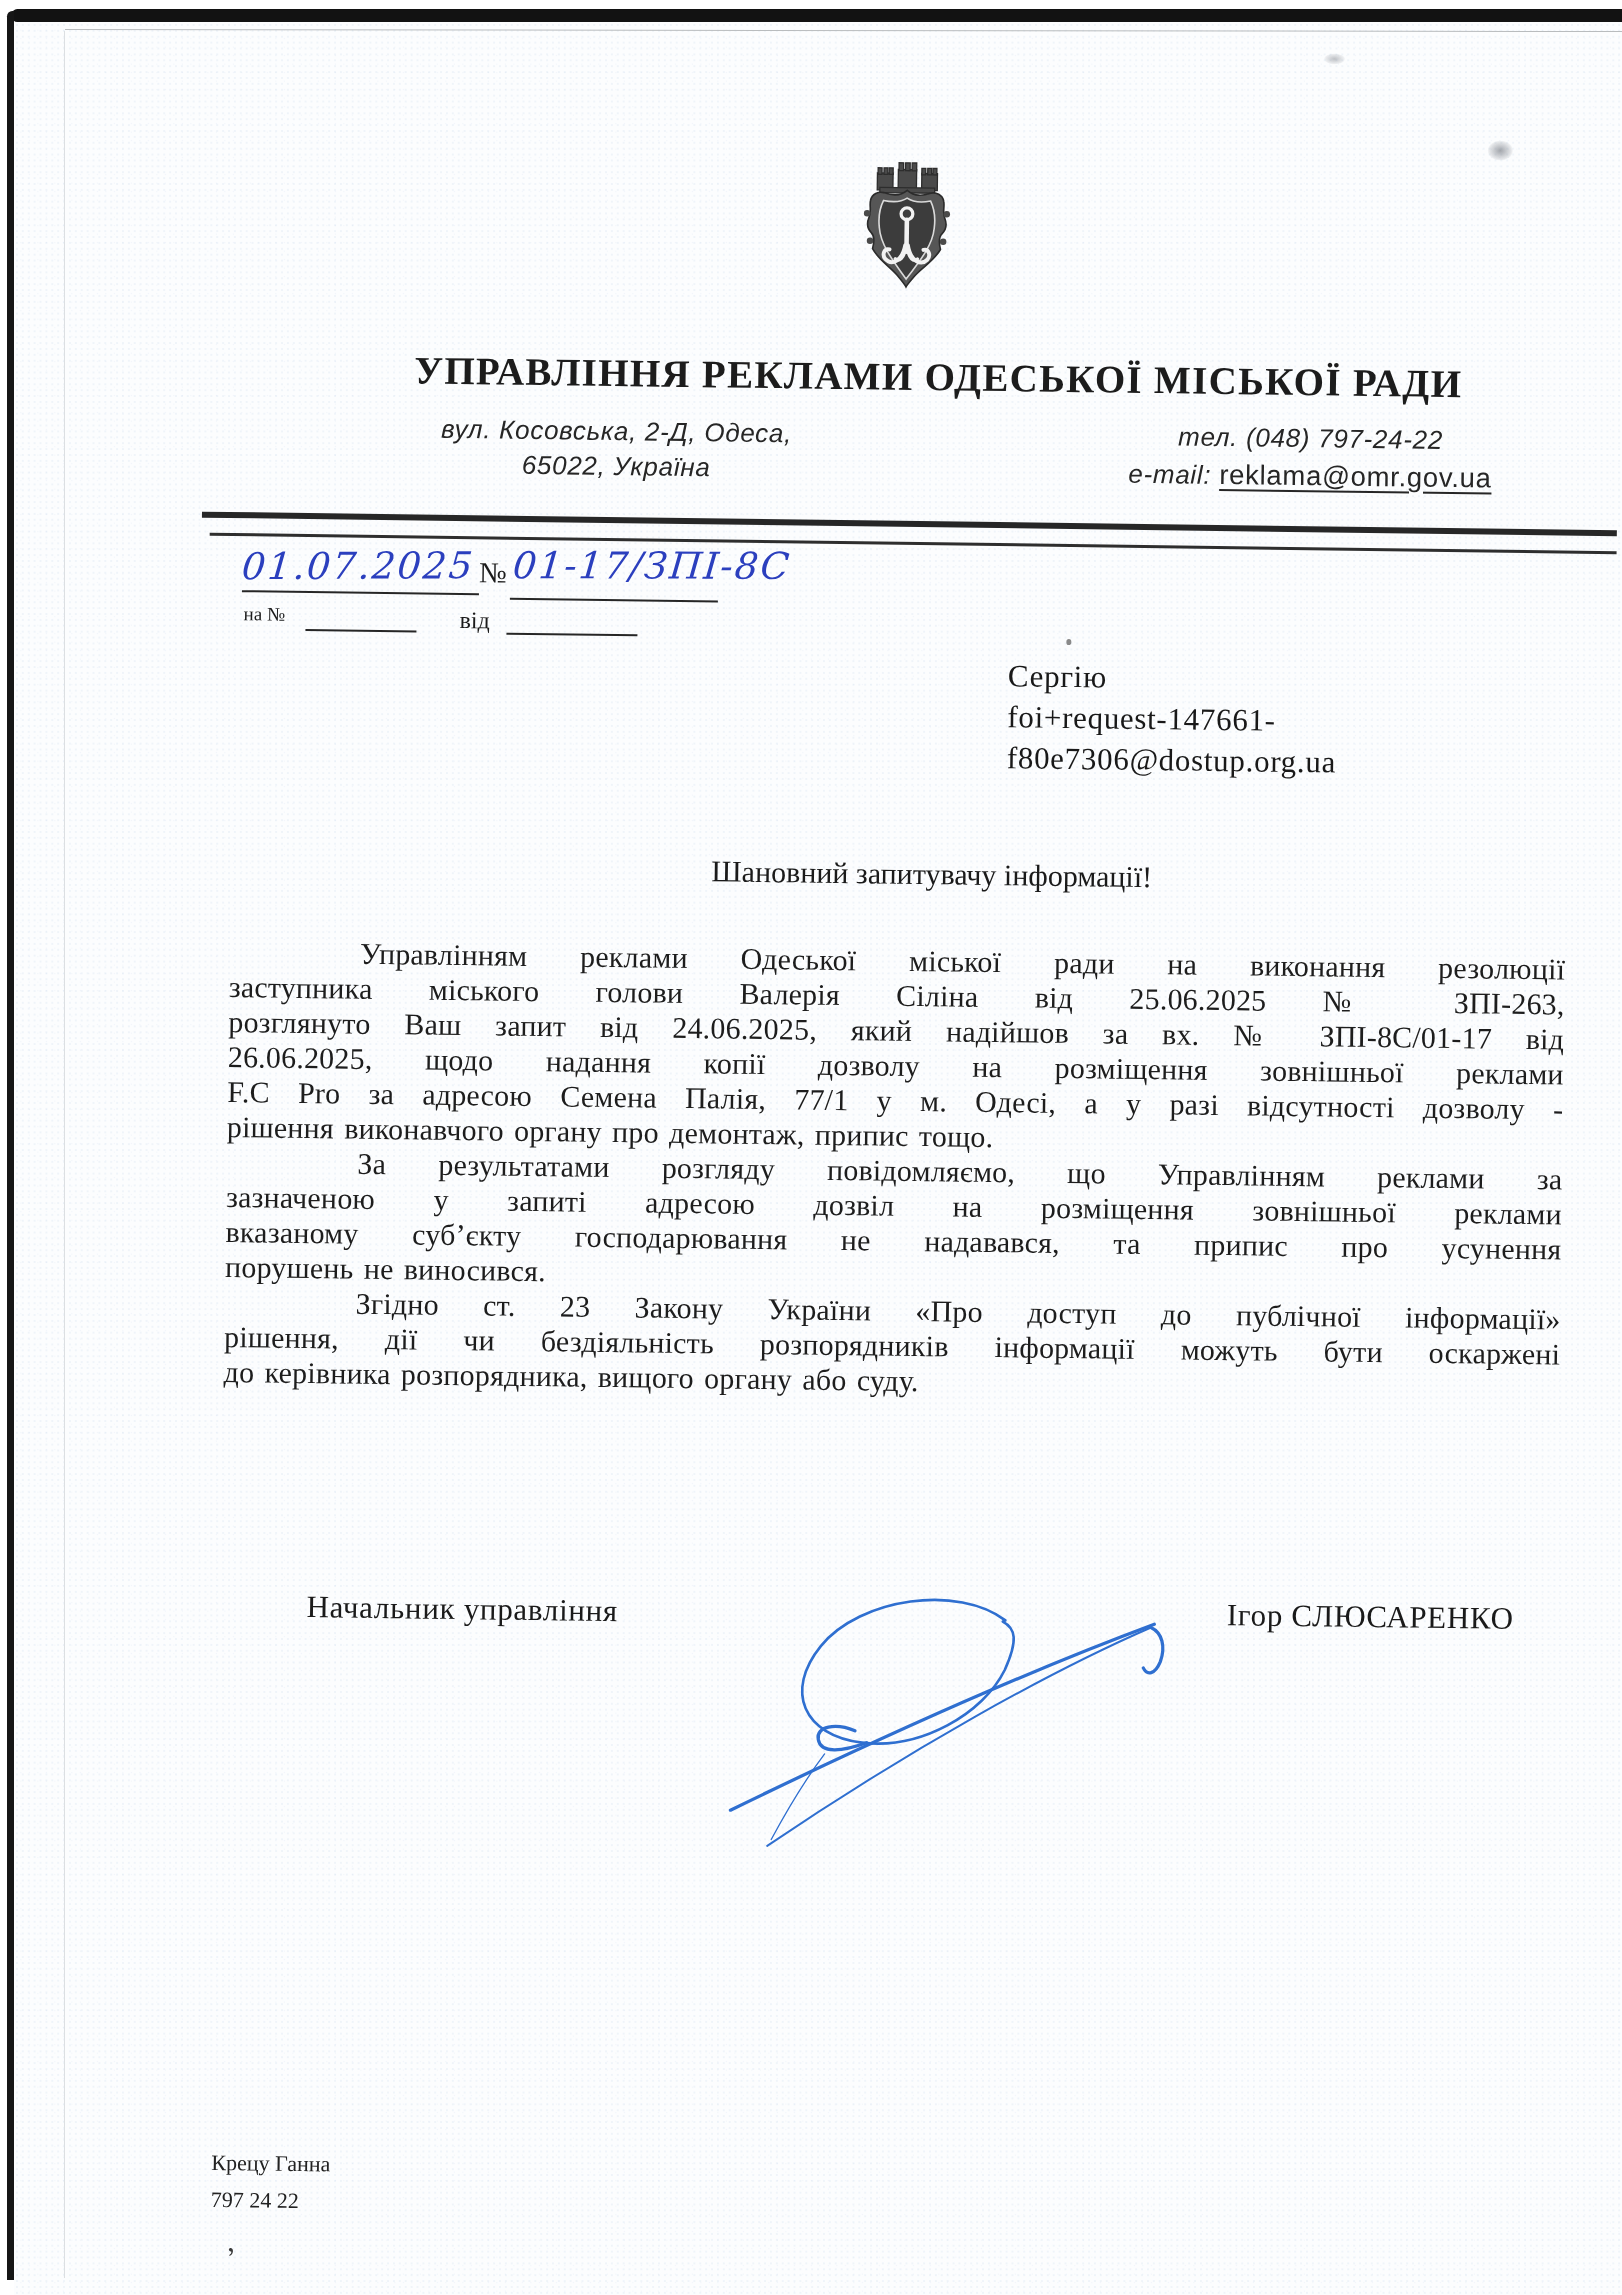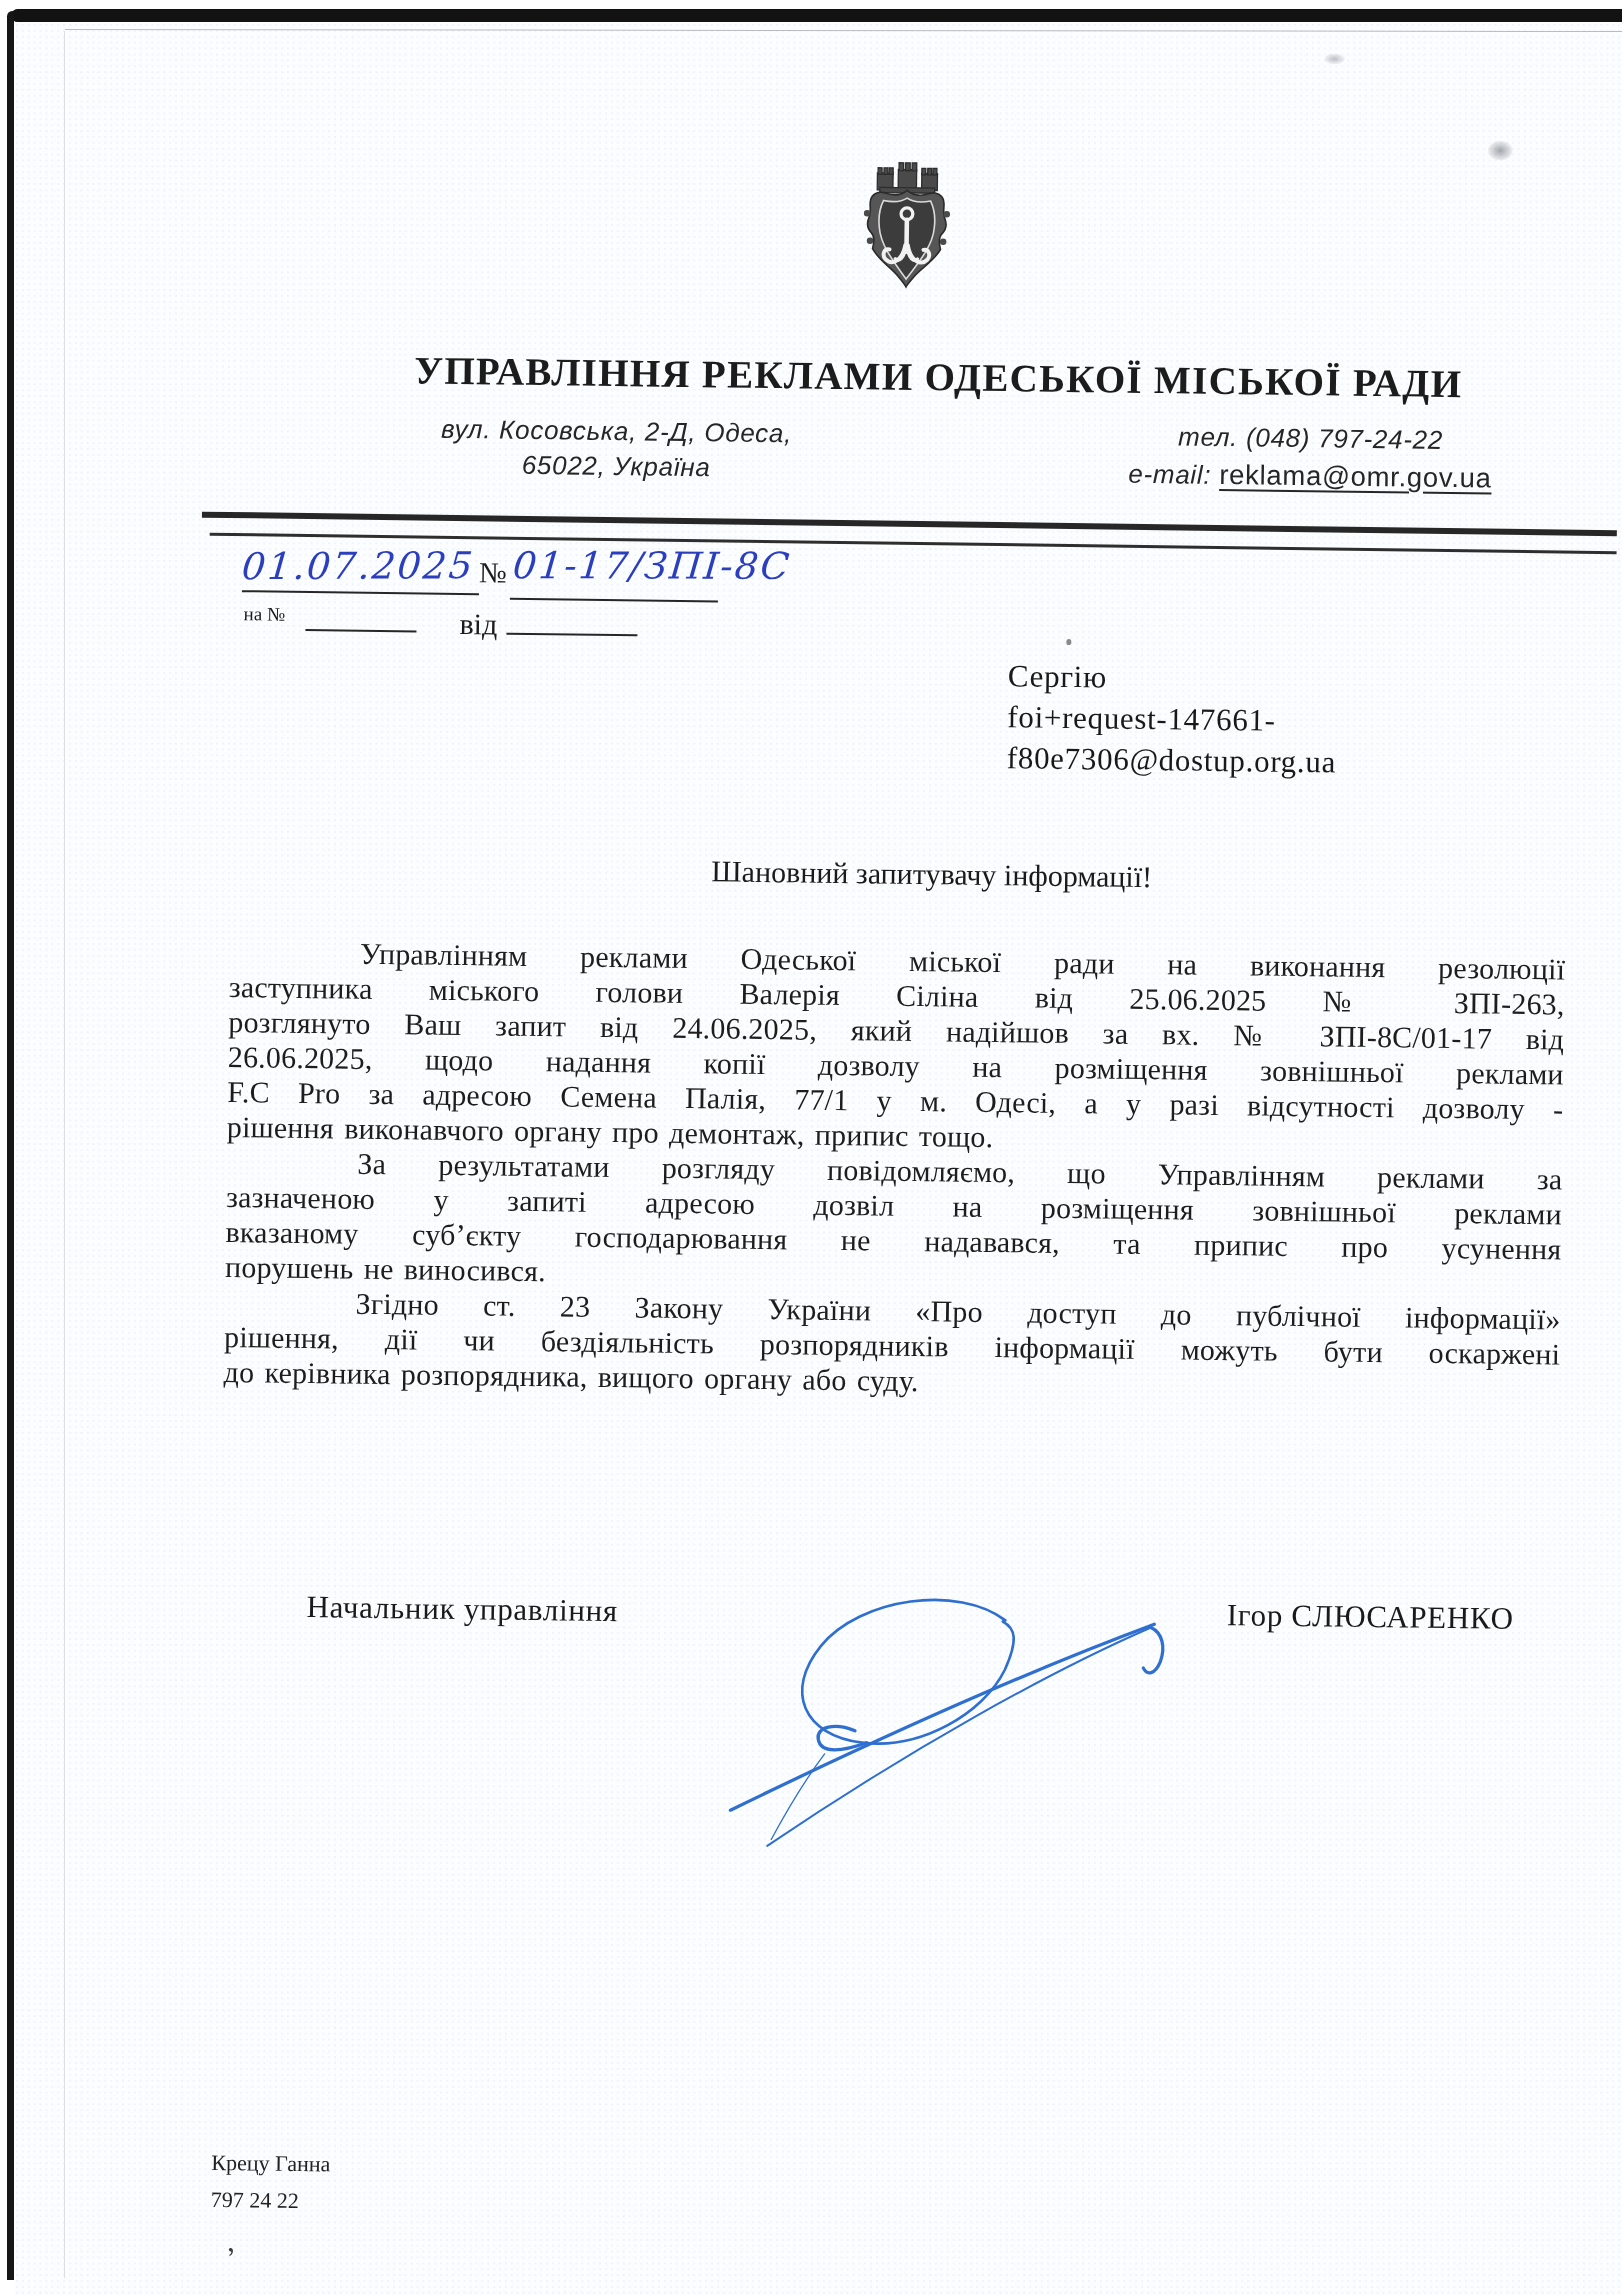--- a/index.html
+++ b/index.html
@@ -52,21 +52,21 @@
   }
   .hw-date{left:249px;top:541px;font-size:37px;transform:skewX(-5deg) rotate(-1deg);}
   .hw-num{left:520px;top:537px;font-size:37px;transform:skewX(-5deg) rotate(-0.6deg);}
   .no-sign{left:486px;top:551px;font-size:29px;}
   .uline{background:#262626;height:2px;}
   .ul-a{left:249px;top:588px;width:237px;}
   .ul-b{left:517px;top:592px;width:208px;}
   .ul-c{left:313px;top:626px;width:111px;}
   .ul-d{left:514px;top:627px;width:131px;}
   .na-no{left:251px;top:601px;font-size:19px;}
-  .vid{left:467px;top:602px;font-size:30px;}
+  .vid{left:467px;top:602px;font-size:24px;}
   
   .recipient{left:1016px;top:643px;width:419px;font-size:31px;line-height:41px;letter-spacing:0.7px;color:#191919;}
   
   .salutation{left:275px;top:846px;width:1335px;text-align:center;font-size:30px;color:#1a1a1a;}
   .body-block{left:241px;top:932px;width:1336px;font-size:30px;color:#1d1d1d;word-spacing:2.6px;letter-spacing:0.2px;}
   .bl{height:35px;line-height:35px;text-align:justify;text-align-last:justify;white-space:nowrap;}
   .bl.last{text-align-last:left;}
   .bl.ind{padding-left:131px;}
   
   .sig-row{left:241px;top:1586px;width:1336px;font-size:31px;color:#1a1a1a;}

